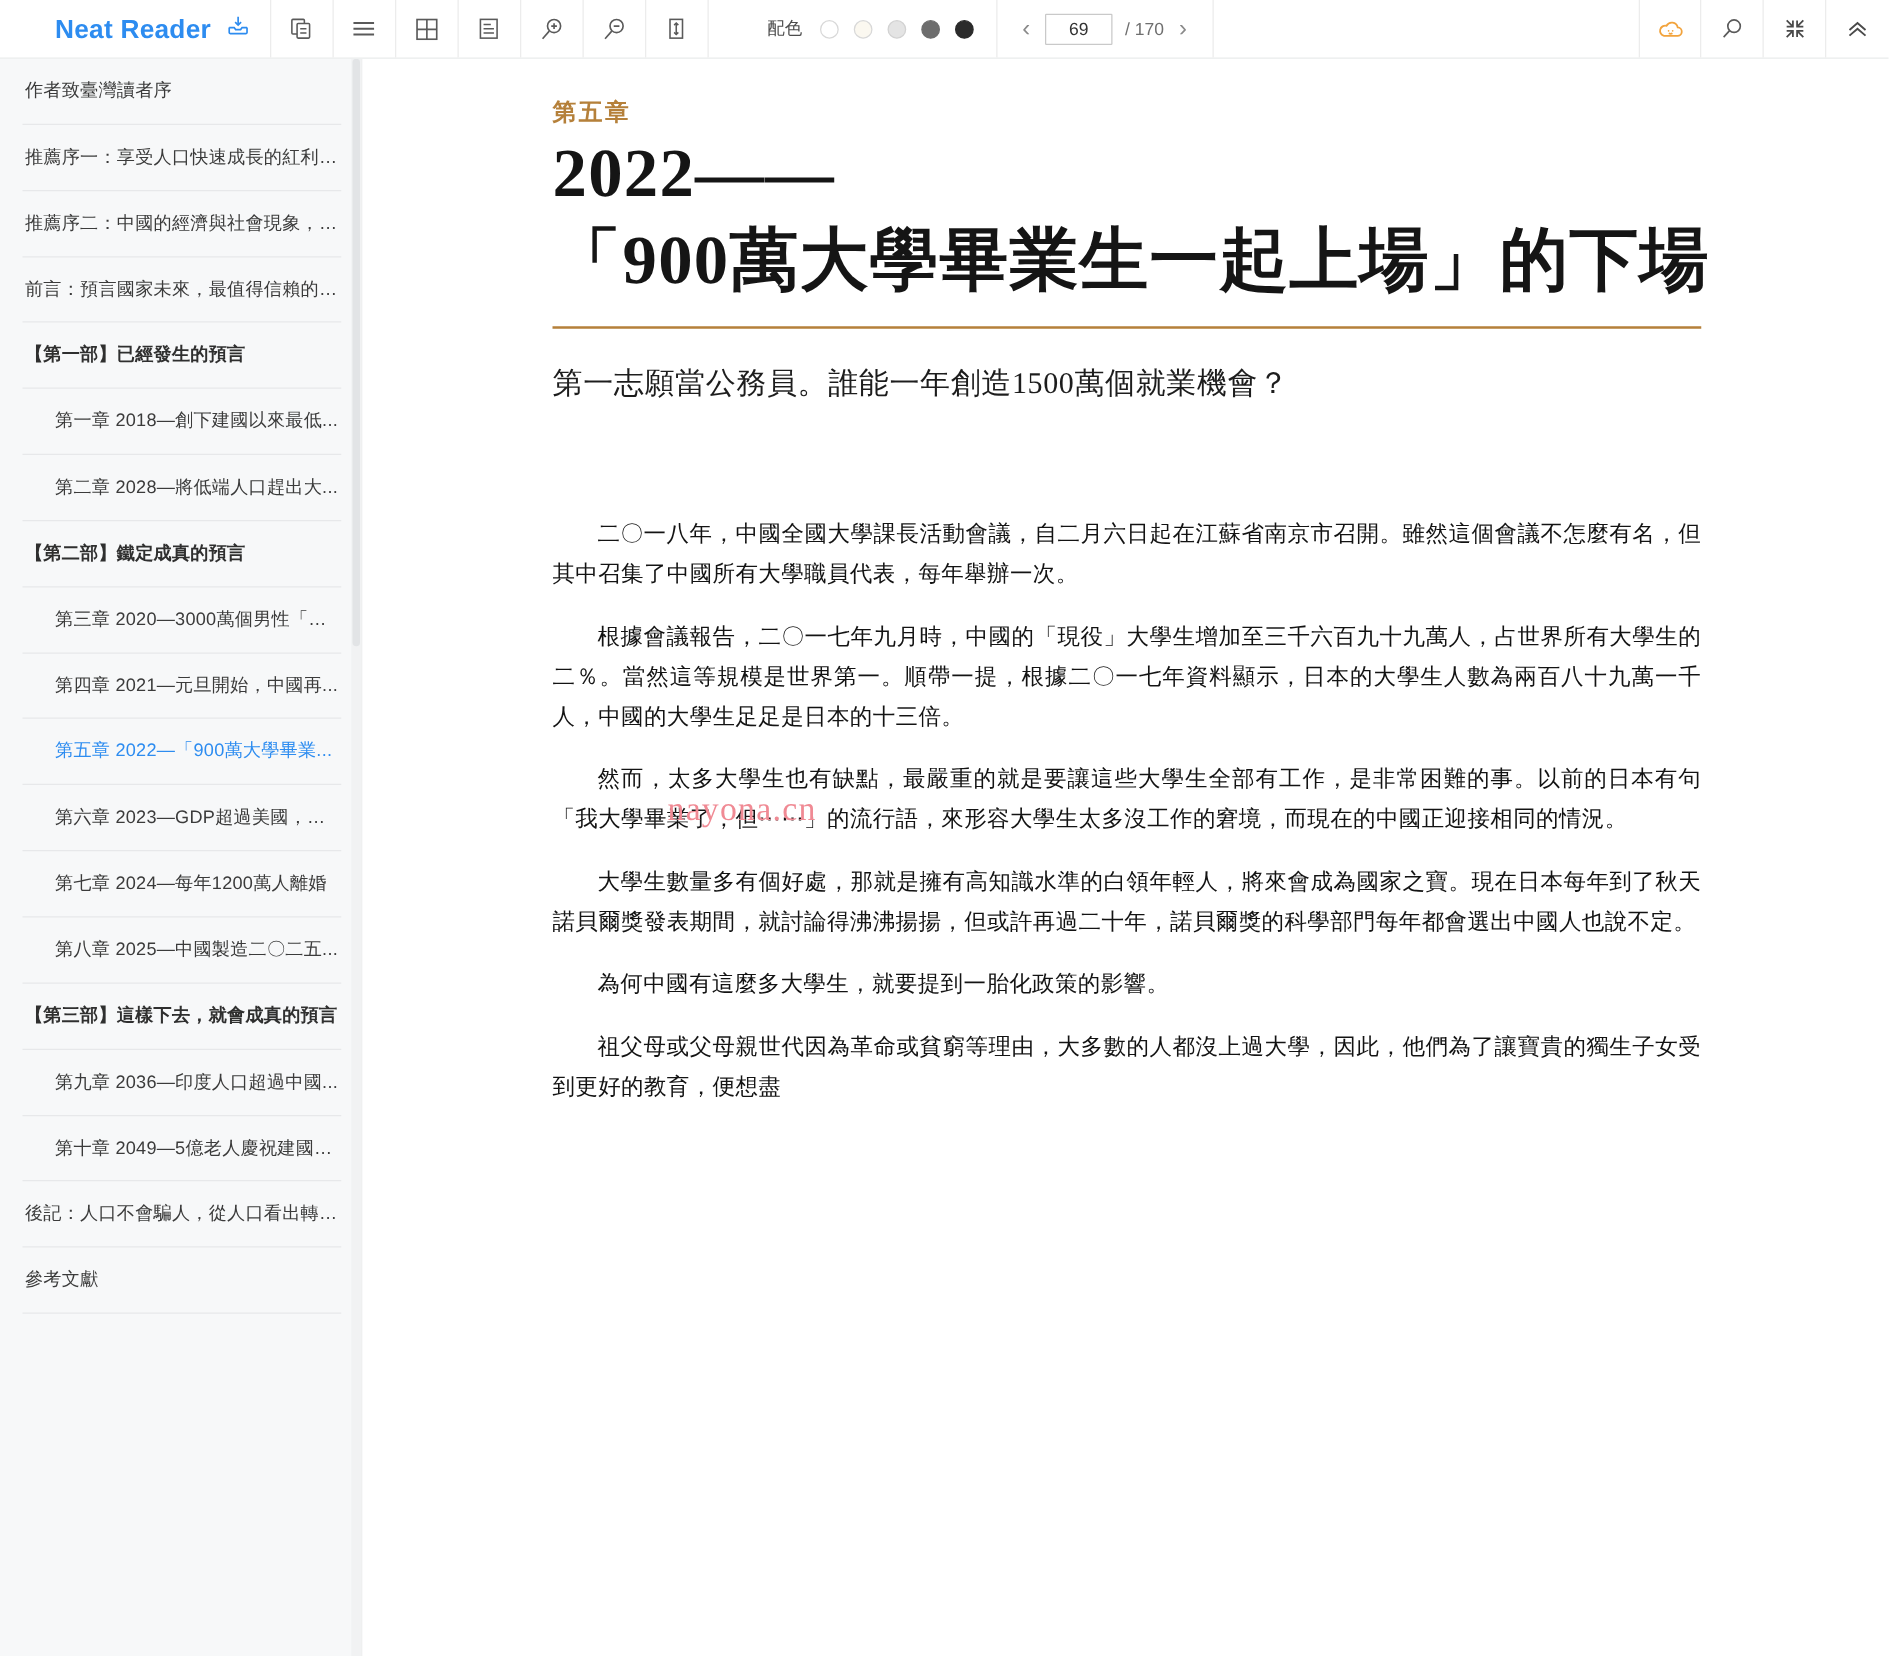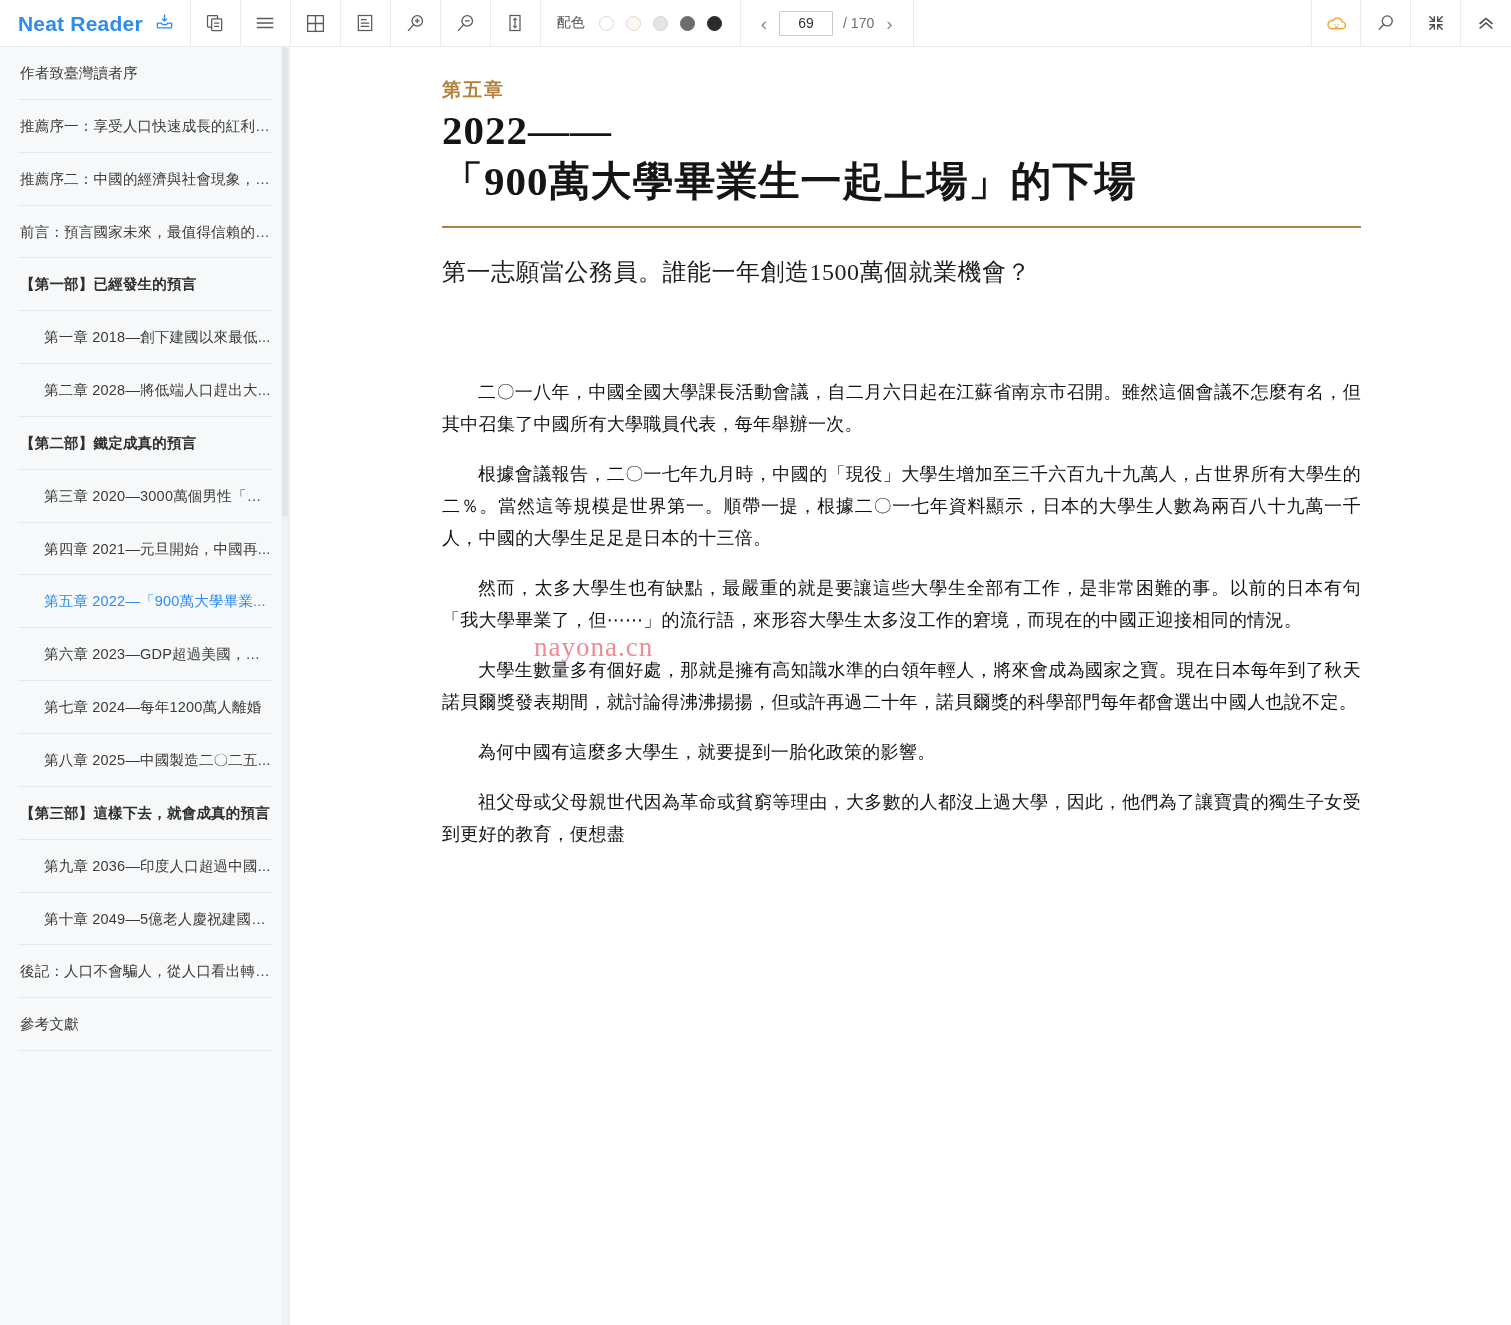--- a/index.html
+++ b/index.html
@@ -31,25 +31,26 @@
     background: #ffffff;
     border-bottom: 1px solid #e9ebec;
     display: flex;
     align-items: stretch;
     position: relative;
     z-index: 30;
   }
   .tb-brand {
     display: flex;
     align-items: center;
-    padding: 0 16px 0 18px;
+    padding: 0 16px 0 4px;
     gap: 12px;
     border-right: 1px solid #ececec;
     height: 46px;
     box-sizing: border-box;
+    margin-left: 40px;
   }
   .brand-text {
     color: #2d8cf0;
     font-size: 21px;
     font-weight: bold;
     letter-spacing: .2px;
     white-space: nowrap;
     line-height: 1;
   }
   .tb-btn {
@@ -72,20 +73,21 @@
     padding: 0 18px 0 16px;
     border-right: 1px solid #ececec;
     height: 46px;
     box-sizing: border-box;
   }
   .tb-colors-label {
     font-size: 14px;
     color: #4d4d4d;
     margin-right: 2px;
     white-space: nowrap;
+    margin-left: 31px;
   }
   .swatch {
     width: 15px;
     height: 15px;
     border-radius: 50%;
     box-sizing: border-box;
     border: 1px solid #d8d8d8;
     cursor: pointer;
   }
 
@@ -211,21 +213,21 @@
     font-size: 19px;
     font-weight: bold;
     font-family: "Liberation Serif", "DejaVu Serif", serif;
     letter-spacing: 2px;
     margin: 0 0 2px 0;
   }
   .chap-title {
     font-family: "Liberation Serif", "DejaVu Serif", serif;
     color: #151515;
     font-weight: bold;
-    font-size: 41px;
+    font-size: 55px;
     line-height: 1.25;
     letter-spacing: 1px;
     margin: 0;
   }
   .chap-title .t-line { display: block; white-space: nowrap; }
   .chap-rule {
     border: none;
     border-top: 2px solid #b5803a;
     margin: 18px 0 0 0;
     height: 0;

